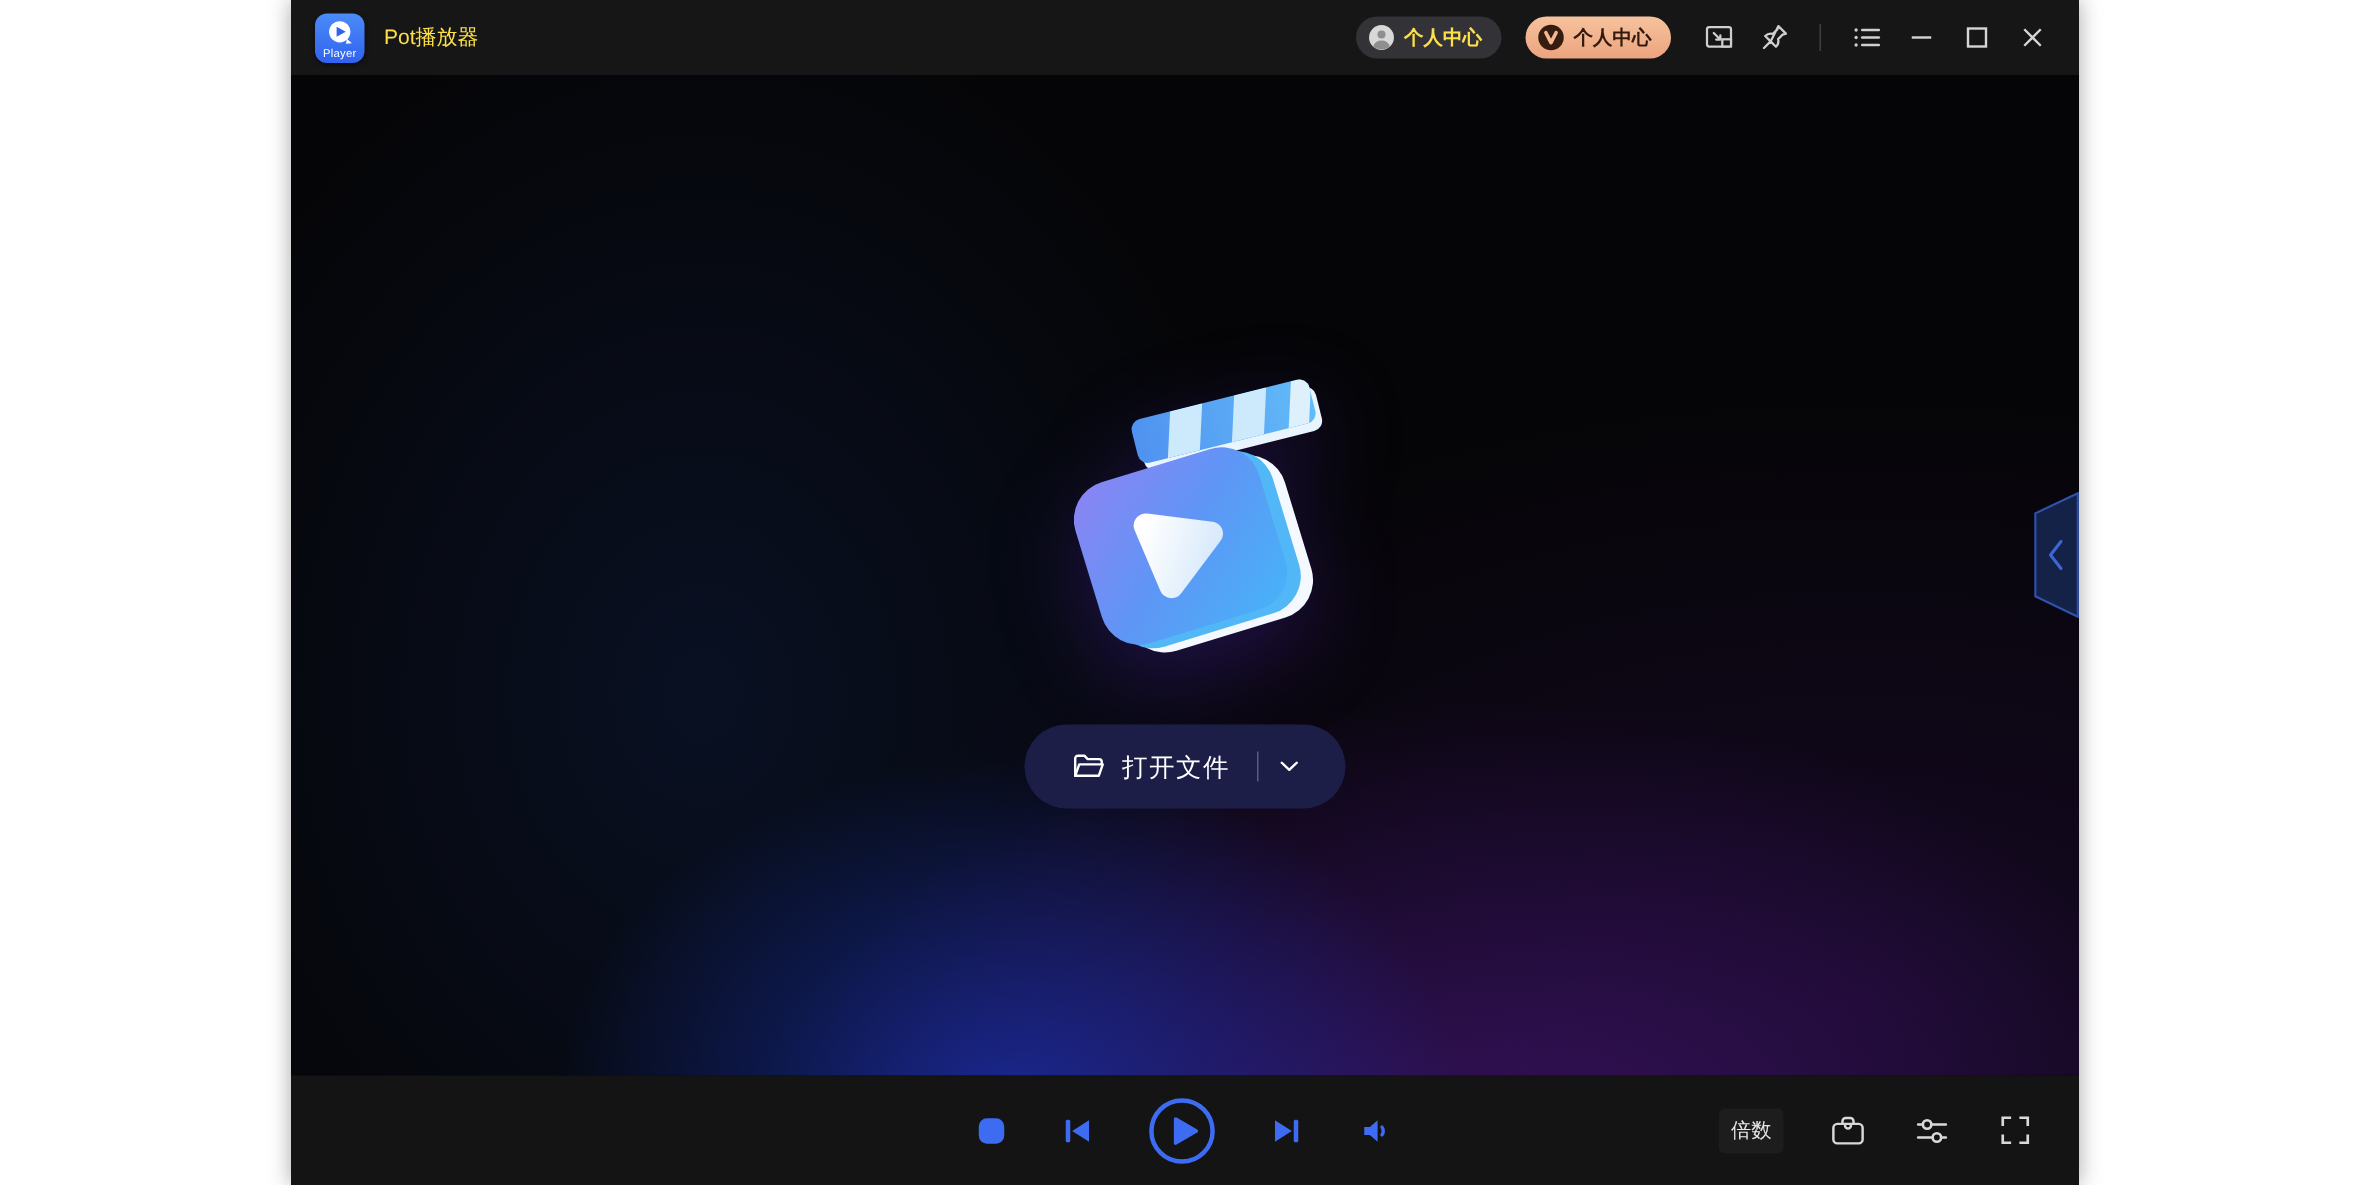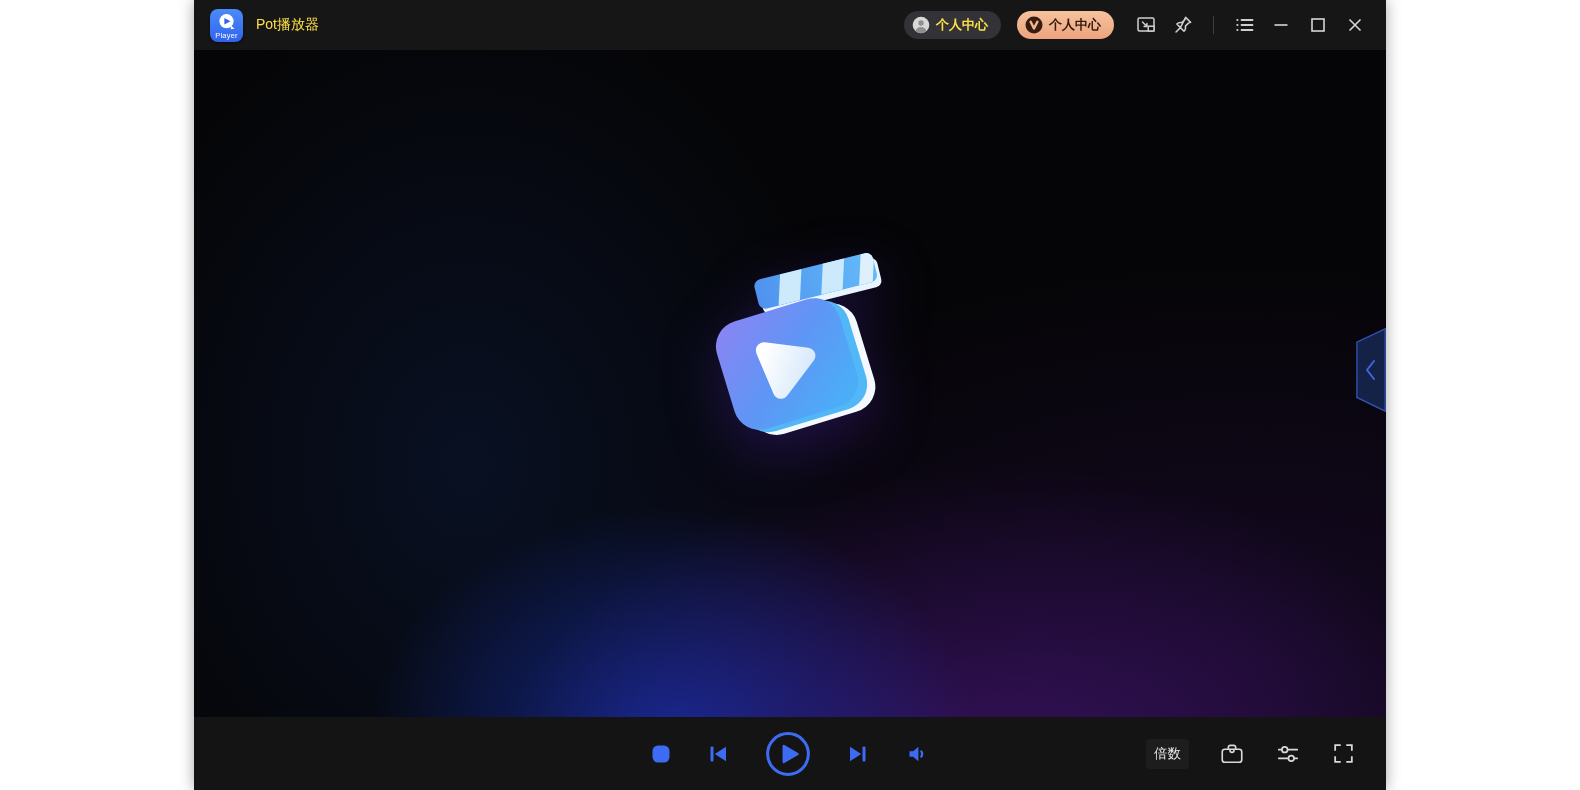--- a/index.html
+++ b/index.html
@@ -177,20 +177,35 @@
 
           <g transform="rotate(-17 92 128)">
             <rect x="43" y="82" width="128" height="112" rx="26" fill="#f3f9fe"></rect>
             <rect x="36" y="77" width="128" height="112" rx="26" fill="#52b7f6"></rect>
             <rect x="28" y="72" width="128" height="112" rx="26" fill="url(#gBoard)"></rect>
             <path d="M76 106 L114 128 L76 150 Z" fill="url(#gTri)" stroke="url(#gTri)" stroke-width="16" stroke-linejoin="round" transform="rotate(-6 95 128)"></path>
           </g>
         </svg>
       </div>
 
+      <div class="open-file-btn">
+        <span style="display:flex">
+          <svg width="24" height="20" viewBox="0 0 24 20" fill="none" stroke="#ffffff" stroke-width="1.6" stroke-linejoin="round" stroke-linecap="round">
+            <path d="M2.8 16.2 V4.6 a1.8 1.8 0 0 1 1.8 -1.8 h4.3 l2.2 2.3 h7.6 a1.8 1.8 0 0 1 1.8 1.8 v1.2"></path>
+            <path d="M2.8 16.2 L5.5 8.6 h15.7 l-2.7 7.6 Z"></path>
+          </svg>
+        </span>
+        <span class="label">打开文件</span>
+        <span class="v-sep"></span>
+        <span style="display:flex">
+          <svg width="13" height="8" viewBox="0 0 13 8" fill="none" stroke="#ffffff" stroke-width="1.6" stroke-linecap="round" stroke-linejoin="round">
+            <path d="M1.5 1.5 L6.5 6.2 L11.5 1.5"></path>
+          </svg>
+        </span>
+      </div>
 
       <div class="side-tab">
         <svg width="30" height="84" viewBox="0 0 30 84">
           <polygon points="29.2,0.8 29.2,83.2 0.9,69.5 0.9,14.2" fill="#152248" stroke="#2e52ae" stroke-width="1.4"></polygon>
           <path d="M18 33 L11 42 L18 51" stroke="#3e66d8" stroke-width="2" fill="none" stroke-linecap="round" stroke-linejoin="round"></path>
         </svg>
         <span></span>
       </div>
     </div>
 

